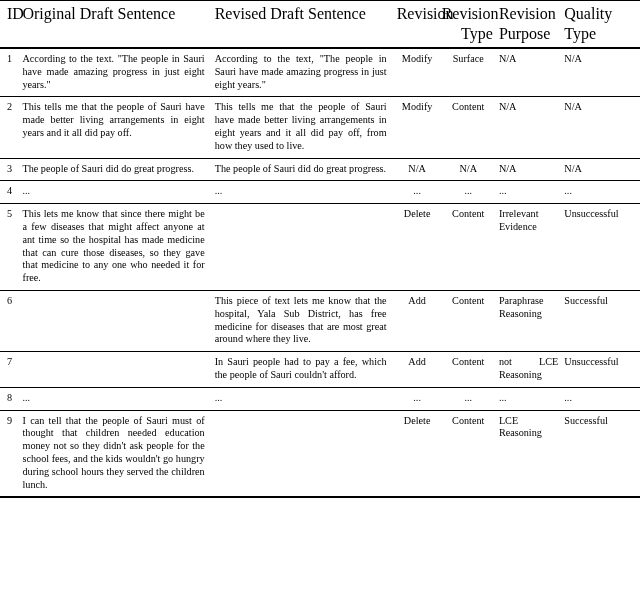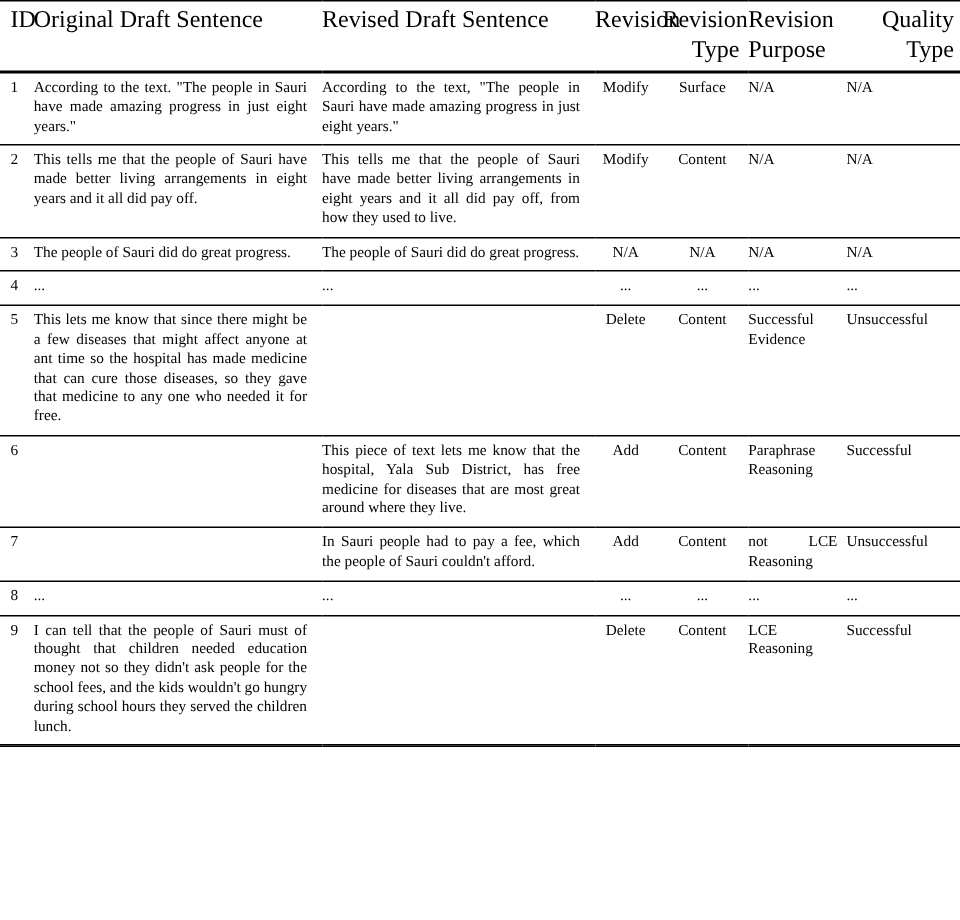--- a/index.html
+++ b/index.html
@@ -64,21 +64,21 @@
     padding: 3px 0 4px 0;
     font-size: 16px;
     line-height: 1.22;
   }
   th.c-id      { width: 22px;  padding-left: 7px; text-align: left; }
   th.c-orig    { width: 188px; padding-right: 8px; }
   th.c-rev     { width: 178px; padding-right: 8px; }
   th.c-rtype1  { width: 44px;  text-align: right; padding-right: 6px; }
   th.c-rtype2  { width: 56px;  text-align: right; padding-right: 6px; }
   th.c-purpose { width: 64px;  text-align: left; }
-  th.c-quality { width: 72px;  text-align: right; padding-right: 4px; }
+  th.c-quality { width: 72px;  text-align: left; padding-right: 4px; }
 
   
   tbody td {
     vertical-align: top;
     padding: 4px 0 5px 0;
     font-size: 10.2px;
     line-height: 1.255;
   }
   td.c-id {
     width: 22px;
@@ -213,21 +213,21 @@
         </tr>
         <tr class="rule-mid">
           <td colspan="7"></td>
         </tr>
         <tr>
           <td class="c-id">5</td>
           <td class="c-orig">This lets me know that since there might be a few diseases that might affect anyone at ant time so the hospital has made medicine that can cure those diseases, so they gave that medicine to any one who needed it for free.</td>
           <td class="c-rev"></td>
           <td class="c-rtype1">Delete</td>
           <td class="c-rtype2">Content</td>
-          <td class="c-purpose">Successful Evidence</td>
+          <td class="c-purpose">Irrelevant Evidence</td>
           <td class="c-quality">Unsuccessful</td>
         </tr>
         <tr class="rule-mid">
           <td colspan="7"></td>
         </tr>
         <tr>
           <td class="c-id">6</td>
           <td class="c-orig"></td>
           <td class="c-rev">This piece of text lets me know that the hospital, Yala Sub District, has free medicine for diseases that are most great around where they live.</td>
           <td class="c-rtype1">Add</td>

